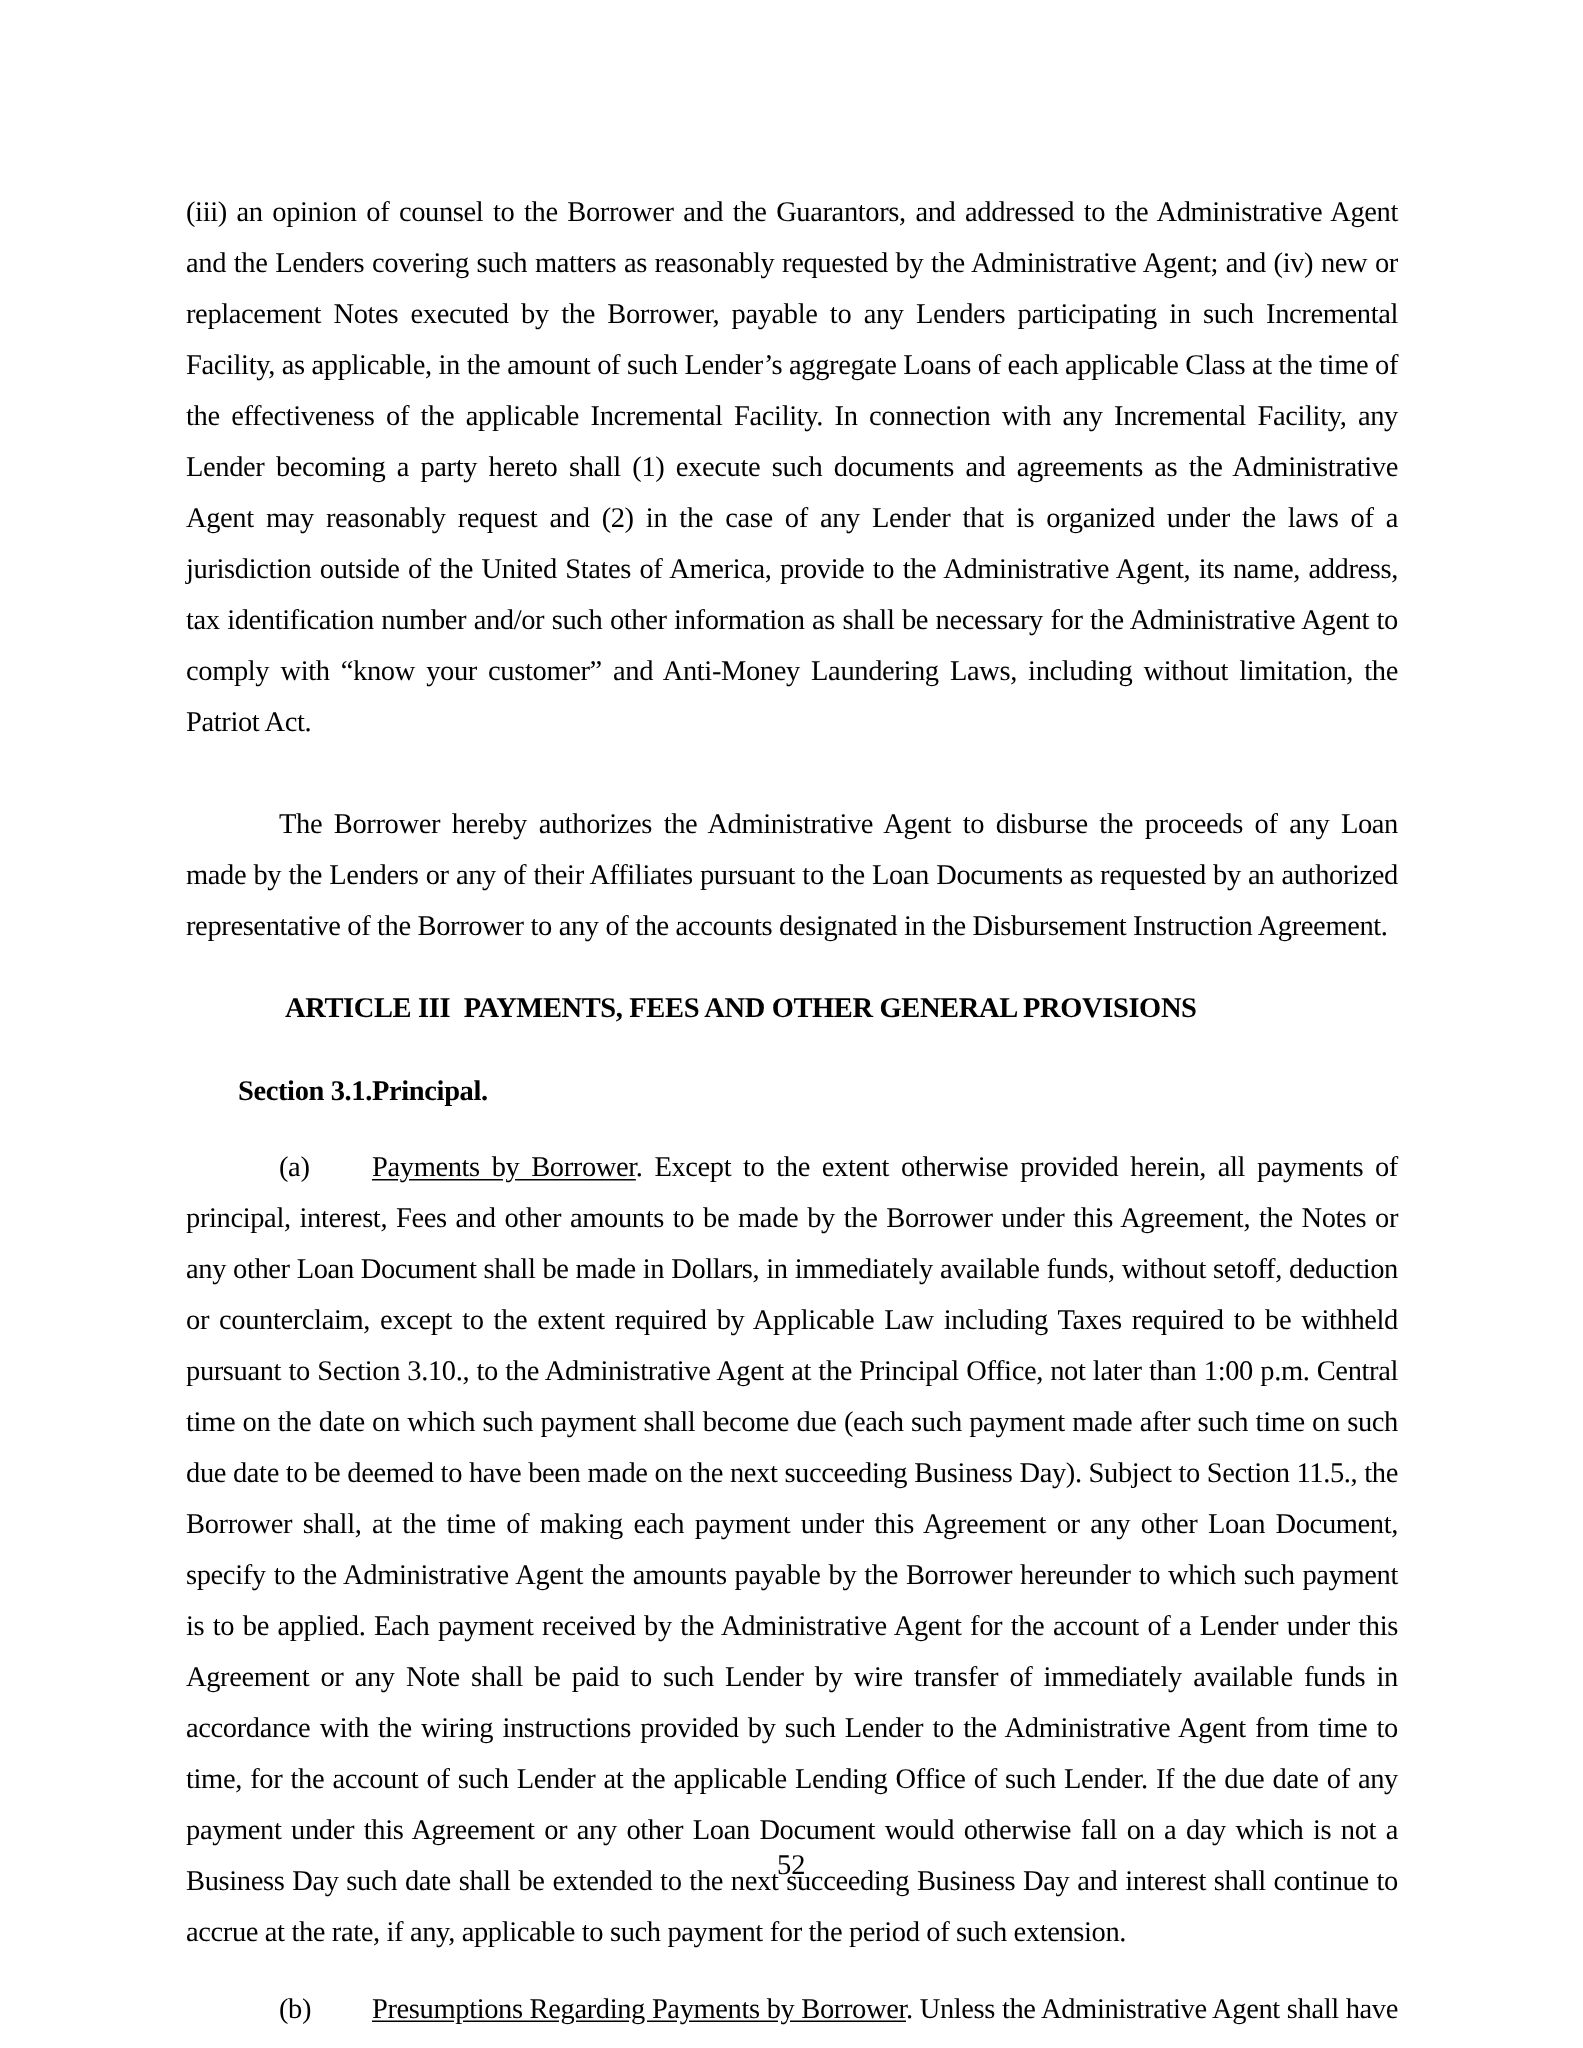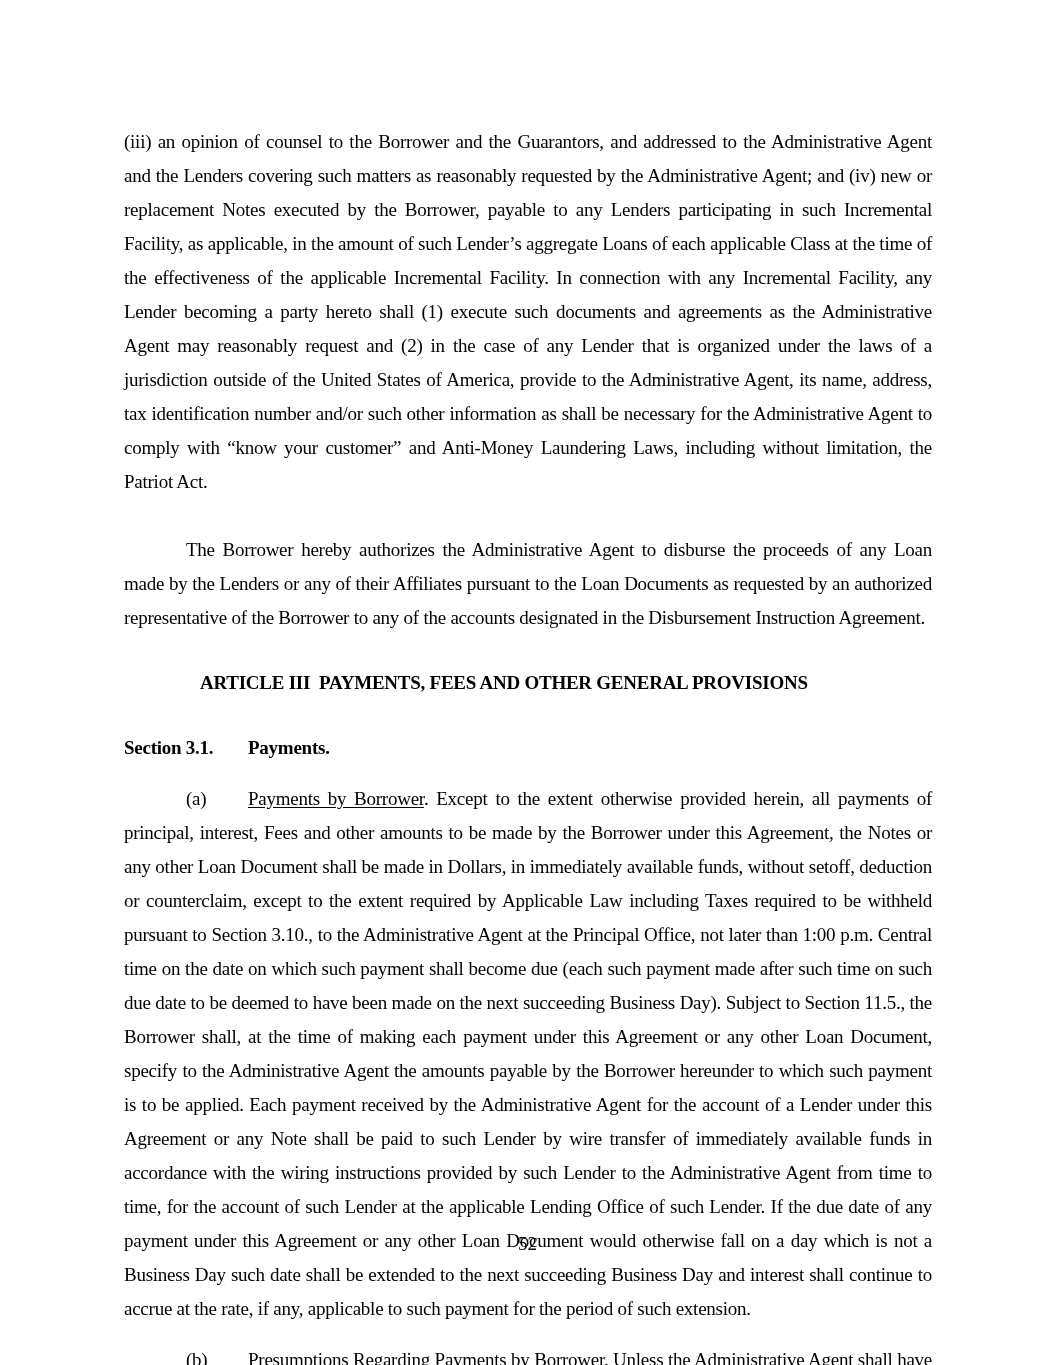--- a/index.html
+++ b/index.html
@@ -31,29 +31,29 @@
     }
     .indent {
       text-indent: 62px;
     }
     .heading {
       font-weight: bold;
       margin: 0;
     }
     .article {
       font-weight: bold;
-      margin: 14px;
+      margin: 4px;
       padding-left: 62px;
     }
     .gap-md { height: 17px; }
     .sec-num {
       display: inline-block;
     }
     .sec-num-218 { width: 124px; }
-    .sec-num-31 { width: 124px; }
+    .sec-num-31 { width: 124px; text-align: right; }
     .clause-label {
       display: inline-block;
       width: 62px;
       text-indent: 0;
     }
     .u {
       text-decoration: underline;
       text-underline-offset: 2px;
       margin-top: 39px;
     }
@@ -80,21 +80,21 @@
   <div class="gap-md"></div>
 
   <p class="para indent">The Borrower hereby authorizes the Administrative Agent to disburse the proceeds of any Loan made by the Lenders or any of their Affiliates pursuant to the Loan Documents as requested by an authorized representative of the Borrower to any of the accounts designated in the Disbursement Instruction Agreement.</p>
 
   <div class="gap-md"></div>
 
   <p class="article" style="white-space: pre;">ARTICLE III  PAYMENTS, FEES AND OTHER GENERAL PROVISIONS</p>
 
   <div class="gap-md"></div>
 
-  <p class="heading"><span class="sec-num sec-num-31">Section 3.1.</span><span>Payments.</span></p>
+  <p class="heading"><span class="sec-num sec-num-31">Section 3.1.</span><span>Principal.</span></p>
 
   <div class="gap-md"></div>
 
   <p class="para indent"><span class="clause-label">(a)</span><span class="u">Payments by Borrower</span><span>. Except to the extent otherwise provided herein, all payments of principal, interest, Fees and other amounts to be made by the Borrower under this Agreement, the Notes or any other Loan Document shall be made in Dollars, in immediately available funds, without setoff, deduction or counterclaim, except to the extent required by Applicable Law including Taxes required to be withheld pursuant to Section 3.10., to the Administrative Agent at the Principal Office, not later than 1:00 p.m. Central time on the date on which such payment shall become due (each such payment made after such time on such due date to be deemed to have been made on the next succeeding Business Day). Subject to Section 11.5., the Borrower shall, at the time of making each payment under this Agreement or any other Loan Document, specify to the Administrative Agent the amounts payable by the Borrower hereunder to which such payment is to be applied. Each payment received by the Administrative Agent for the account of a Lender under this Agreement or any Note shall be paid to such Lender by wire transfer of immediately available funds in accordance with the wiring instructions provided by such Lender to the Administrative Agent from time to time, for the account of such Lender at the applicable Lending Office of such Lender. If the due date of any payment under this Agreement or any other Loan Document would otherwise fall on a day which is not a Business Day such date shall be extended to the next succeeding Business Day and interest shall continue to accrue at the rate, if any, applicable to such payment for the period of such extension.</span></p>
 
   <div class="gap-md"></div>
 
   <p class="para indent" style="text-align-last: justify;"><span class="clause-label">(b)</span><span class="u">Presumptions Regarding Payments by Borrower</span><span>. Unless the Administrative Agent shall have received notice from the Borrower prior to the date on which any payment is due to the Administrative Agent for the account of the Lenders hereunder that the Borrower will not make such payment, the Administrative Agent may assume that the Borrower has made such payment</span></p>
 
 </div>

